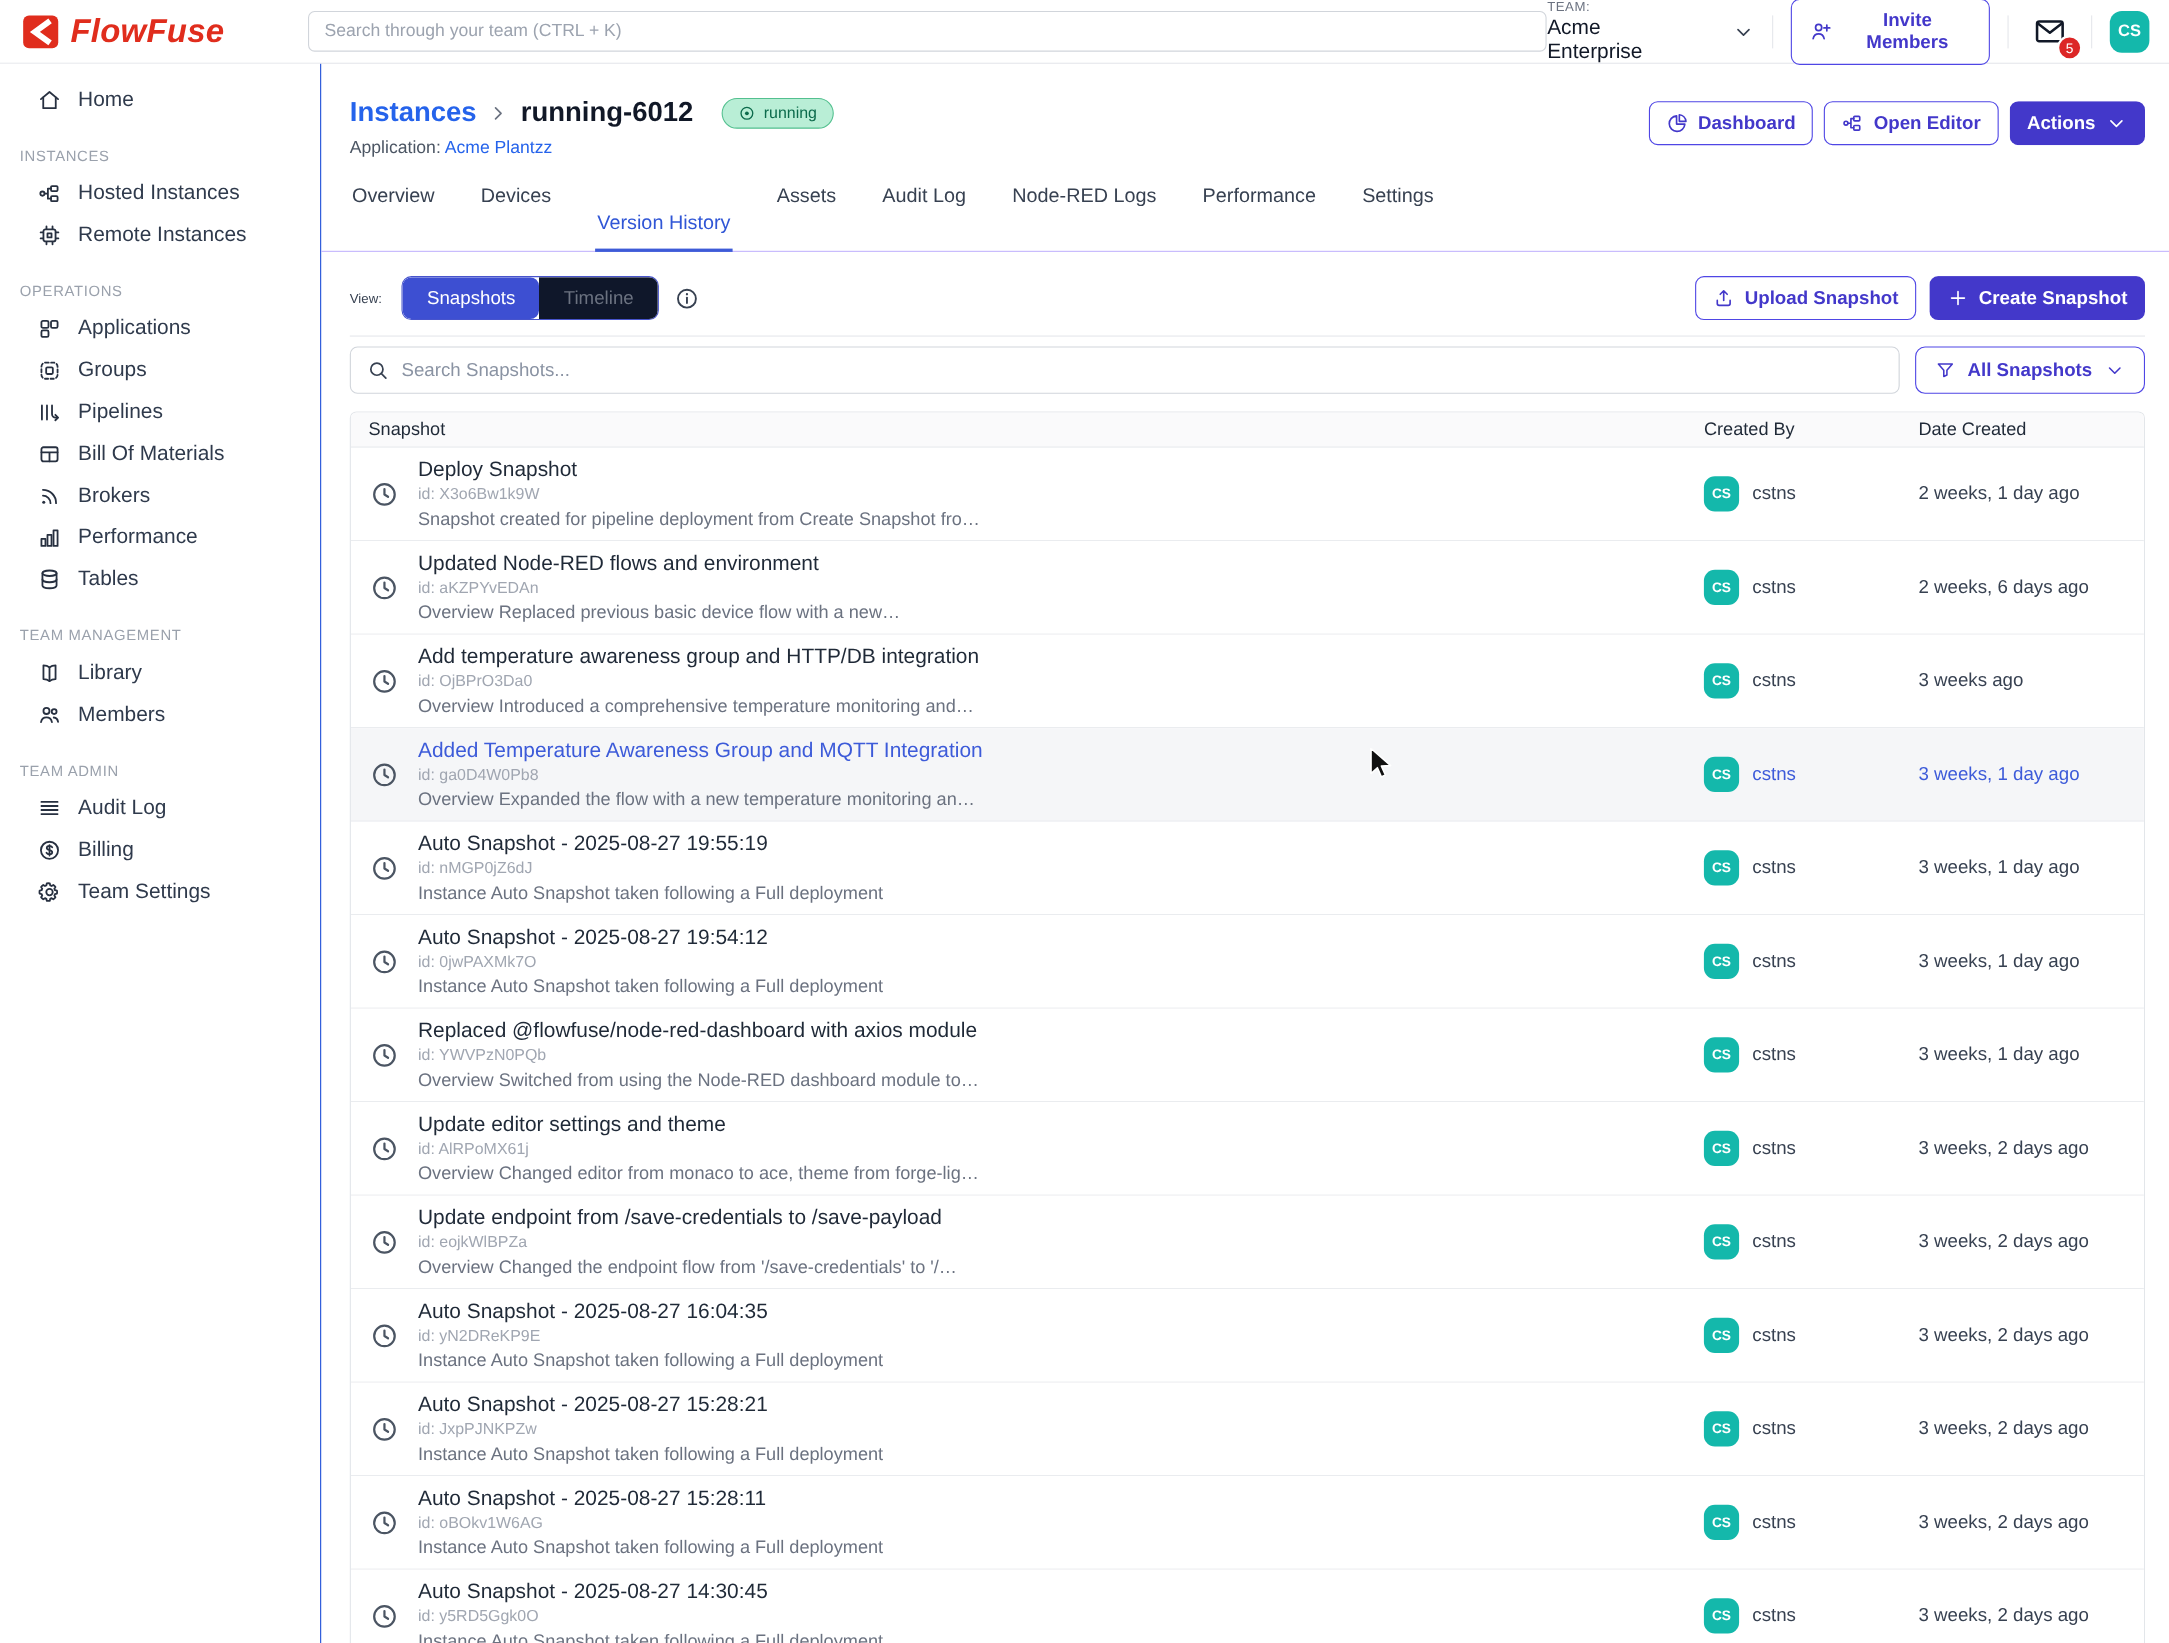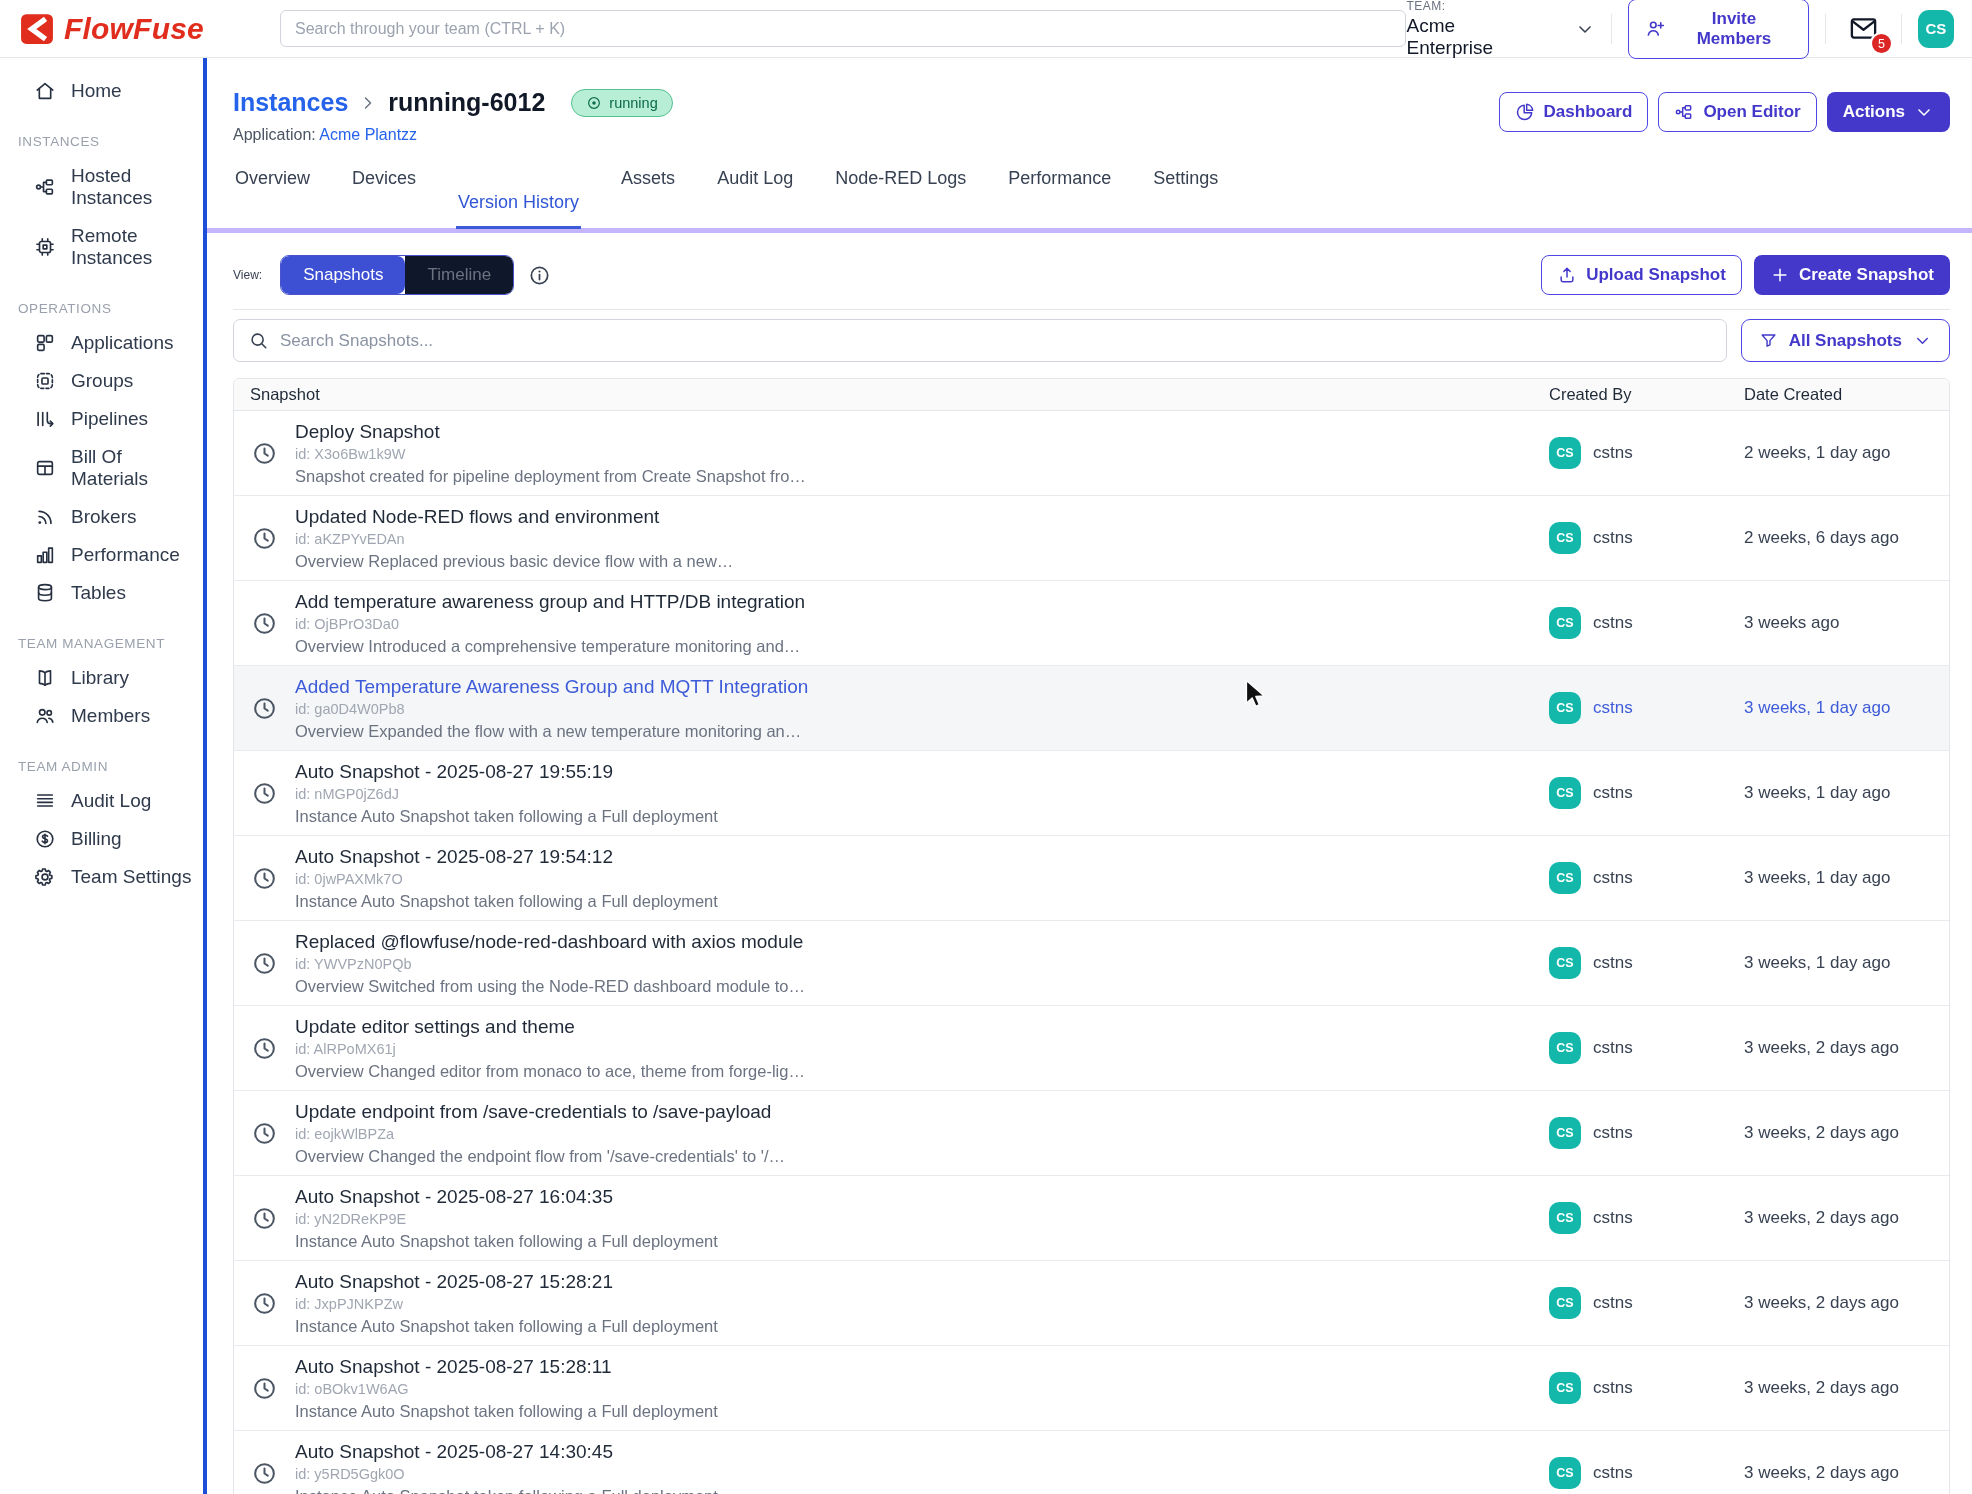--- a/index.html
+++ b/index.html
@@ -39,21 +39,21 @@
     align-items:center; justify-content:center; border:2px solid #fff;
   }
   .avatar {
     width:38px; height:38px; border-radius:11px; background:#14b8ab; color:#fff;
     font-size:15px; font-weight:bold; display:flex; align-items:center; justify-content:center; cursor:pointer;
   }
 
   
   .shell { display:flex; height:1436px; }
   .sidebar {
-    width:207px; flex:none; border-right:4px solid #1d4ed8; padding-top:14px; background:#fff;
+    width:292px; flex:none; border-right:1px solid #1d4ed8; padding-top:14px; background:#fff;
   }
   .side-section-label {
     font-size:13.5px; color:#9aa1ac; letter-spacing:.6px; margin:24px 0 8px 18px;
   }
   .side-item {
     display:flex; align-items:center; gap:15px; padding:8px 10px 8px 34px;
     font-size:19px; color:#2f3a4c; cursor:pointer;
   }
   .side-item .ic { width:22px; height:22px; color:#273040; }
 
@@ -74,21 +74,21 @@
   .app-line { margin-top:9px; font-size:16px; color:#4b5563; }
   .app-link { color:#2563eb; cursor:pointer; }
   .head-actions { display:flex; gap:10px; margin-top:4px; }
   .btn { display:flex; align-items:center; gap:9px; border-radius:8px; padding:9px 15px;
          font-size:17px; font-weight:bold; cursor:pointer; border:1.5px solid transparent; }
   .btn .ic { width:20px; height:20px; }
   .btn-outline { border-color:#4f46e5; color:#4338ca; background:#fff; }
   .btn-solid { background:#4338ca; color:#fff; }
 
   
-  .tabs { margin-top:24px; padding-left:26px; display:flex; gap:38px; border-bottom:5px solid #c4b5fd; }
+  .tabs { margin-top:24px; padding-left:26px; display:flex; gap:38px; border-bottom:1px solid #c4b5fd; }
   .tab { font-size:18px; color:#374151; padding:0 2px 13px; border-bottom:3px solid transparent;
          margin-bottom:-1px; cursor:pointer; }
   .tab.active { color:#3056d6; border-bottom-color:#3e5bd7;margin-top:24px; }
 
   
   .content { padding:22px 22px 0 26px; }
   .toolbar { display:flex; align-items:center; }
   .view-label { font-size:12px; color:#374151; margin-right:18px; }
   .segmented { display:flex; border:1px solid #4754cc; border-radius:9px; overflow:hidden; background:#fff; }
   .seg { padding:9px 22px; font-size:17px; color:#6b7280; cursor:pointer; background:#0f172a; }

